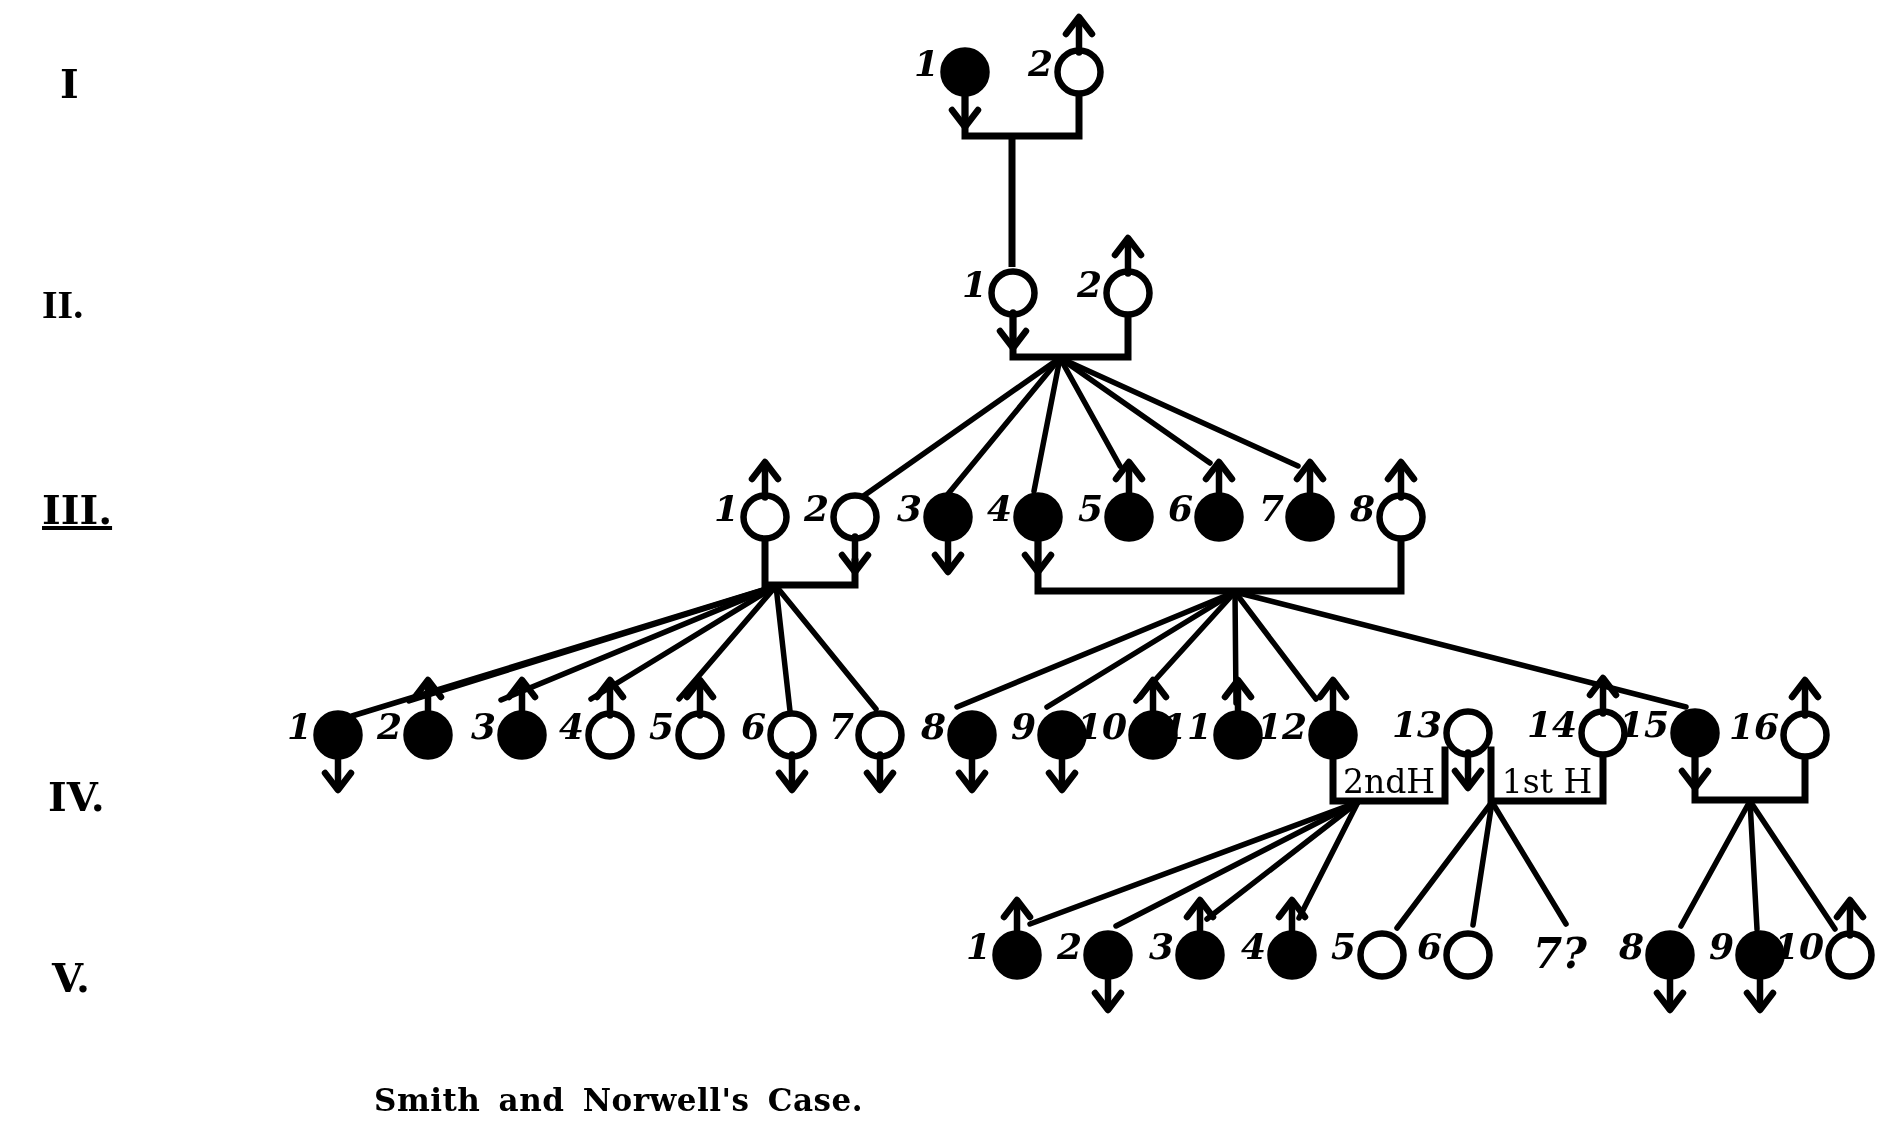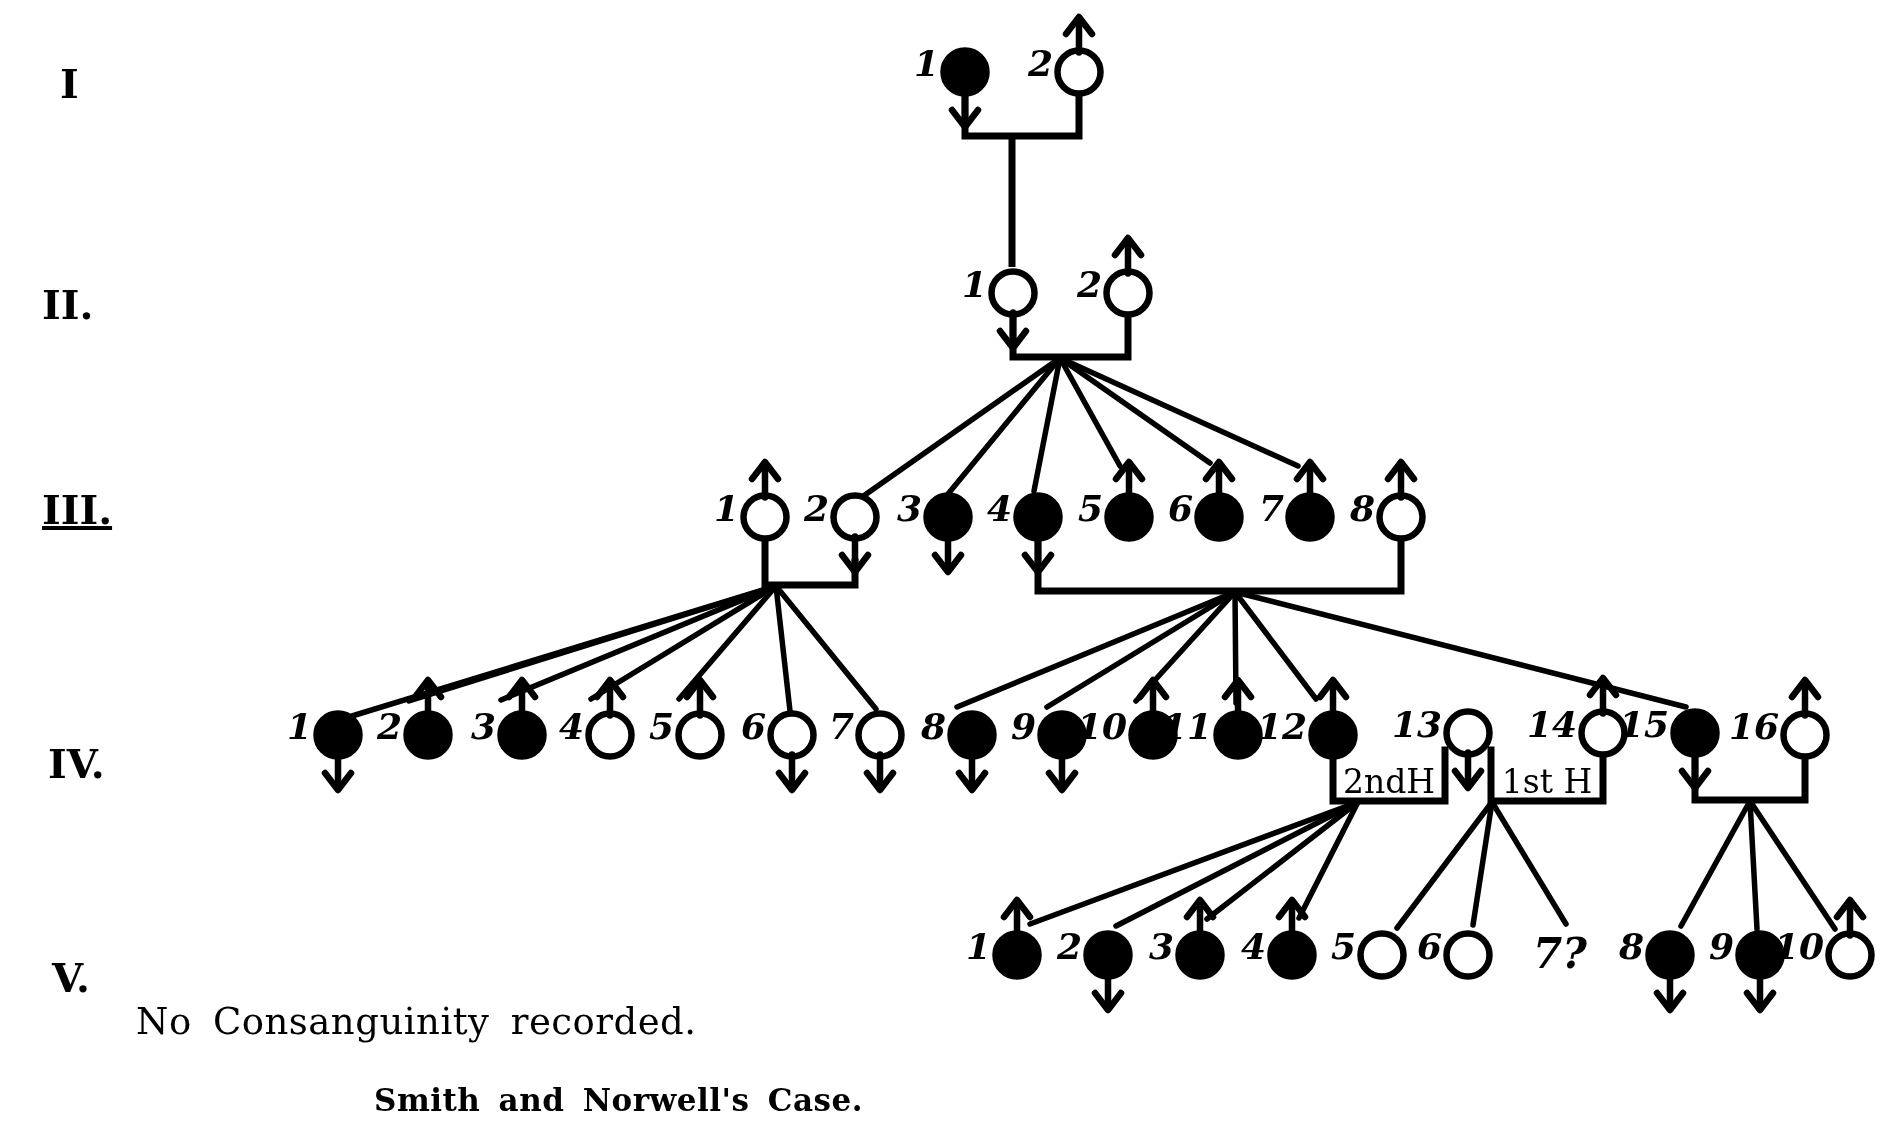--- a/index.html
+++ b/index.html
@@ -2,23 +2,23 @@
 <html><head>
 <meta charset="utf-8">
 <style>
   html,body{margin:0;padding:0;background:#ffffff;}
   .figure{position:relative;width:1899px;height:1135px;background:#ffffff;overflow:hidden;
           font-family:"DejaVu Serif",serif;color:#000;}
   .figure svg{position:absolute;left:0;top:0;}
   .gen-label{position:absolute;font-weight:bold;font-size:40px;line-height:1;
              font-family:"DejaVu Serif",serif;}
   .gl-1{left:60px;top:64px;}
-  .gl-2{left:42px;top:285px;}
+  .gl-2{left:42px;top:285px;font-family:Liberation Serif, serif;}
   .gl-3{left:42px;top:490px;text-decoration:underline;}
-  .gl-4{left:48px;top:744px;}
+  .gl-4{left:48px;top:777px;}
   .gl-5{left:52px;top:958px;}
   .note{position:absolute;left:136px;top:1002px;font-size:37px;line-height:1.1;
         word-spacing:9px;letter-spacing:0.5px;font-weight:500;}
   .title{position:absolute;left:374px;top:1082px;font-size:31px;font-weight:bold;
          word-spacing:7px;letter-spacing:0.5px;}
 </style>
 </head>
 <body>
 
 <div class="figure">
@@ -208,15 +208,14 @@
       <path d="M 1837 917 L 1850 900 L 1863 917" fill="none" stroke="#000000" stroke-width="6.5" stroke-linecap="round" stroke-linejoin="round"></path>
       <text x="1824" y="959" text-anchor="end" fill="#000000" font-family="&quot;DejaVu Serif&quot;,serif" font-style="italic" font-weight="bold" font-size="36">10</text>
     </svg>
 
   <div class="gen-label gl-1">I</div>
   <div class="gen-label gl-2">II.</div>
   <div class="gen-label gl-3">III.</div>
   <div class="gen-label gl-4">IV.</div>
   <div class="gen-label gl-5">V.</div>
 
-  <div class="note">No Consanguinity recorded.</div>
   <div class="title">Smith and Norwell's Case.</div>
 </div>
 
 </body></html>

